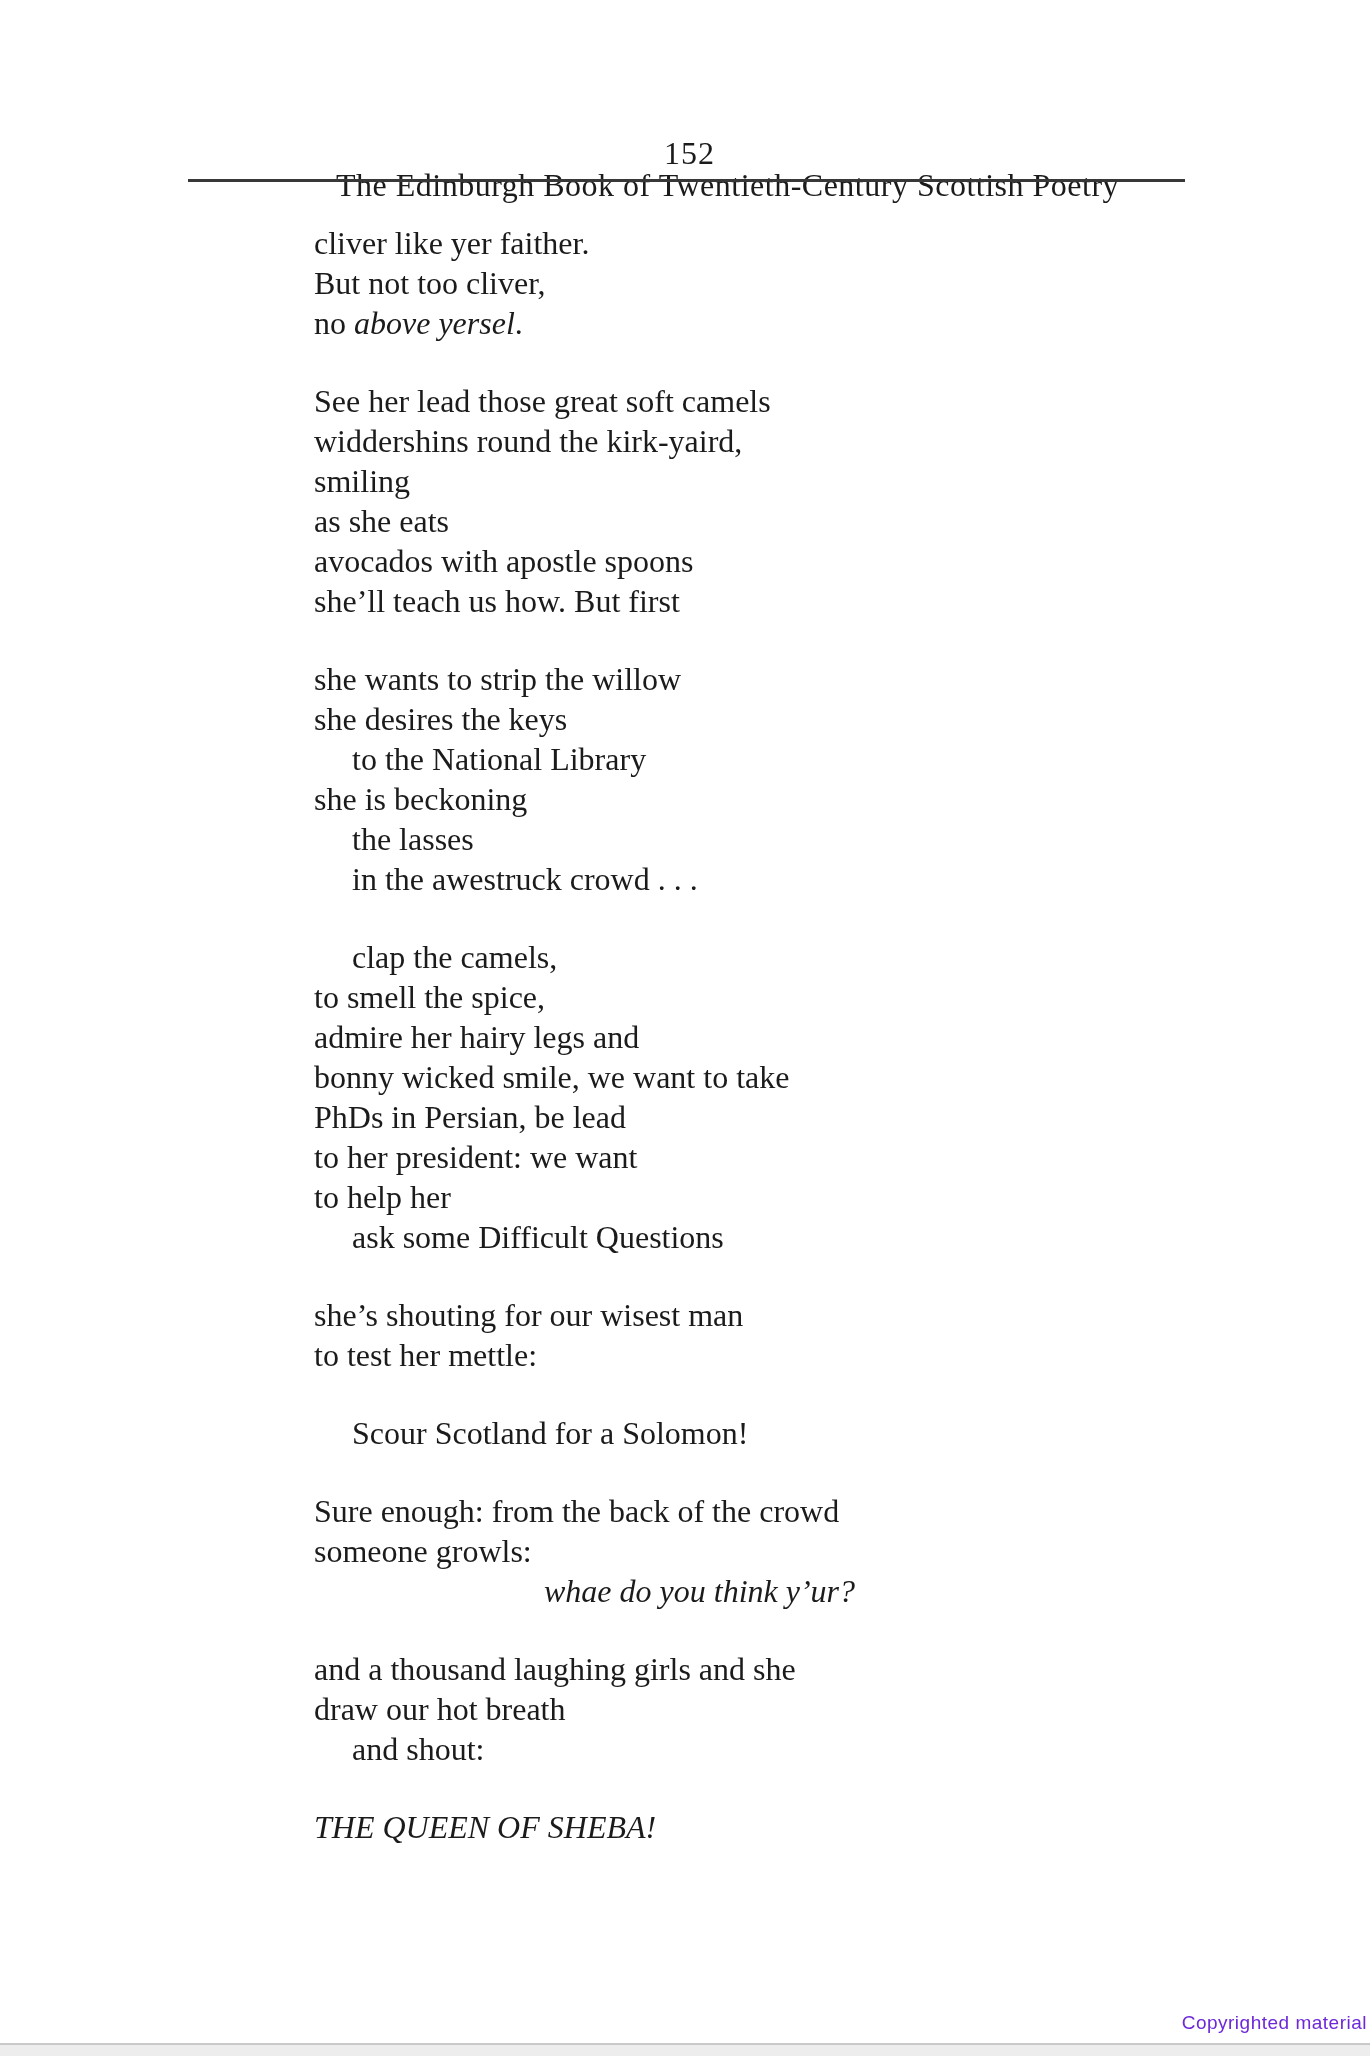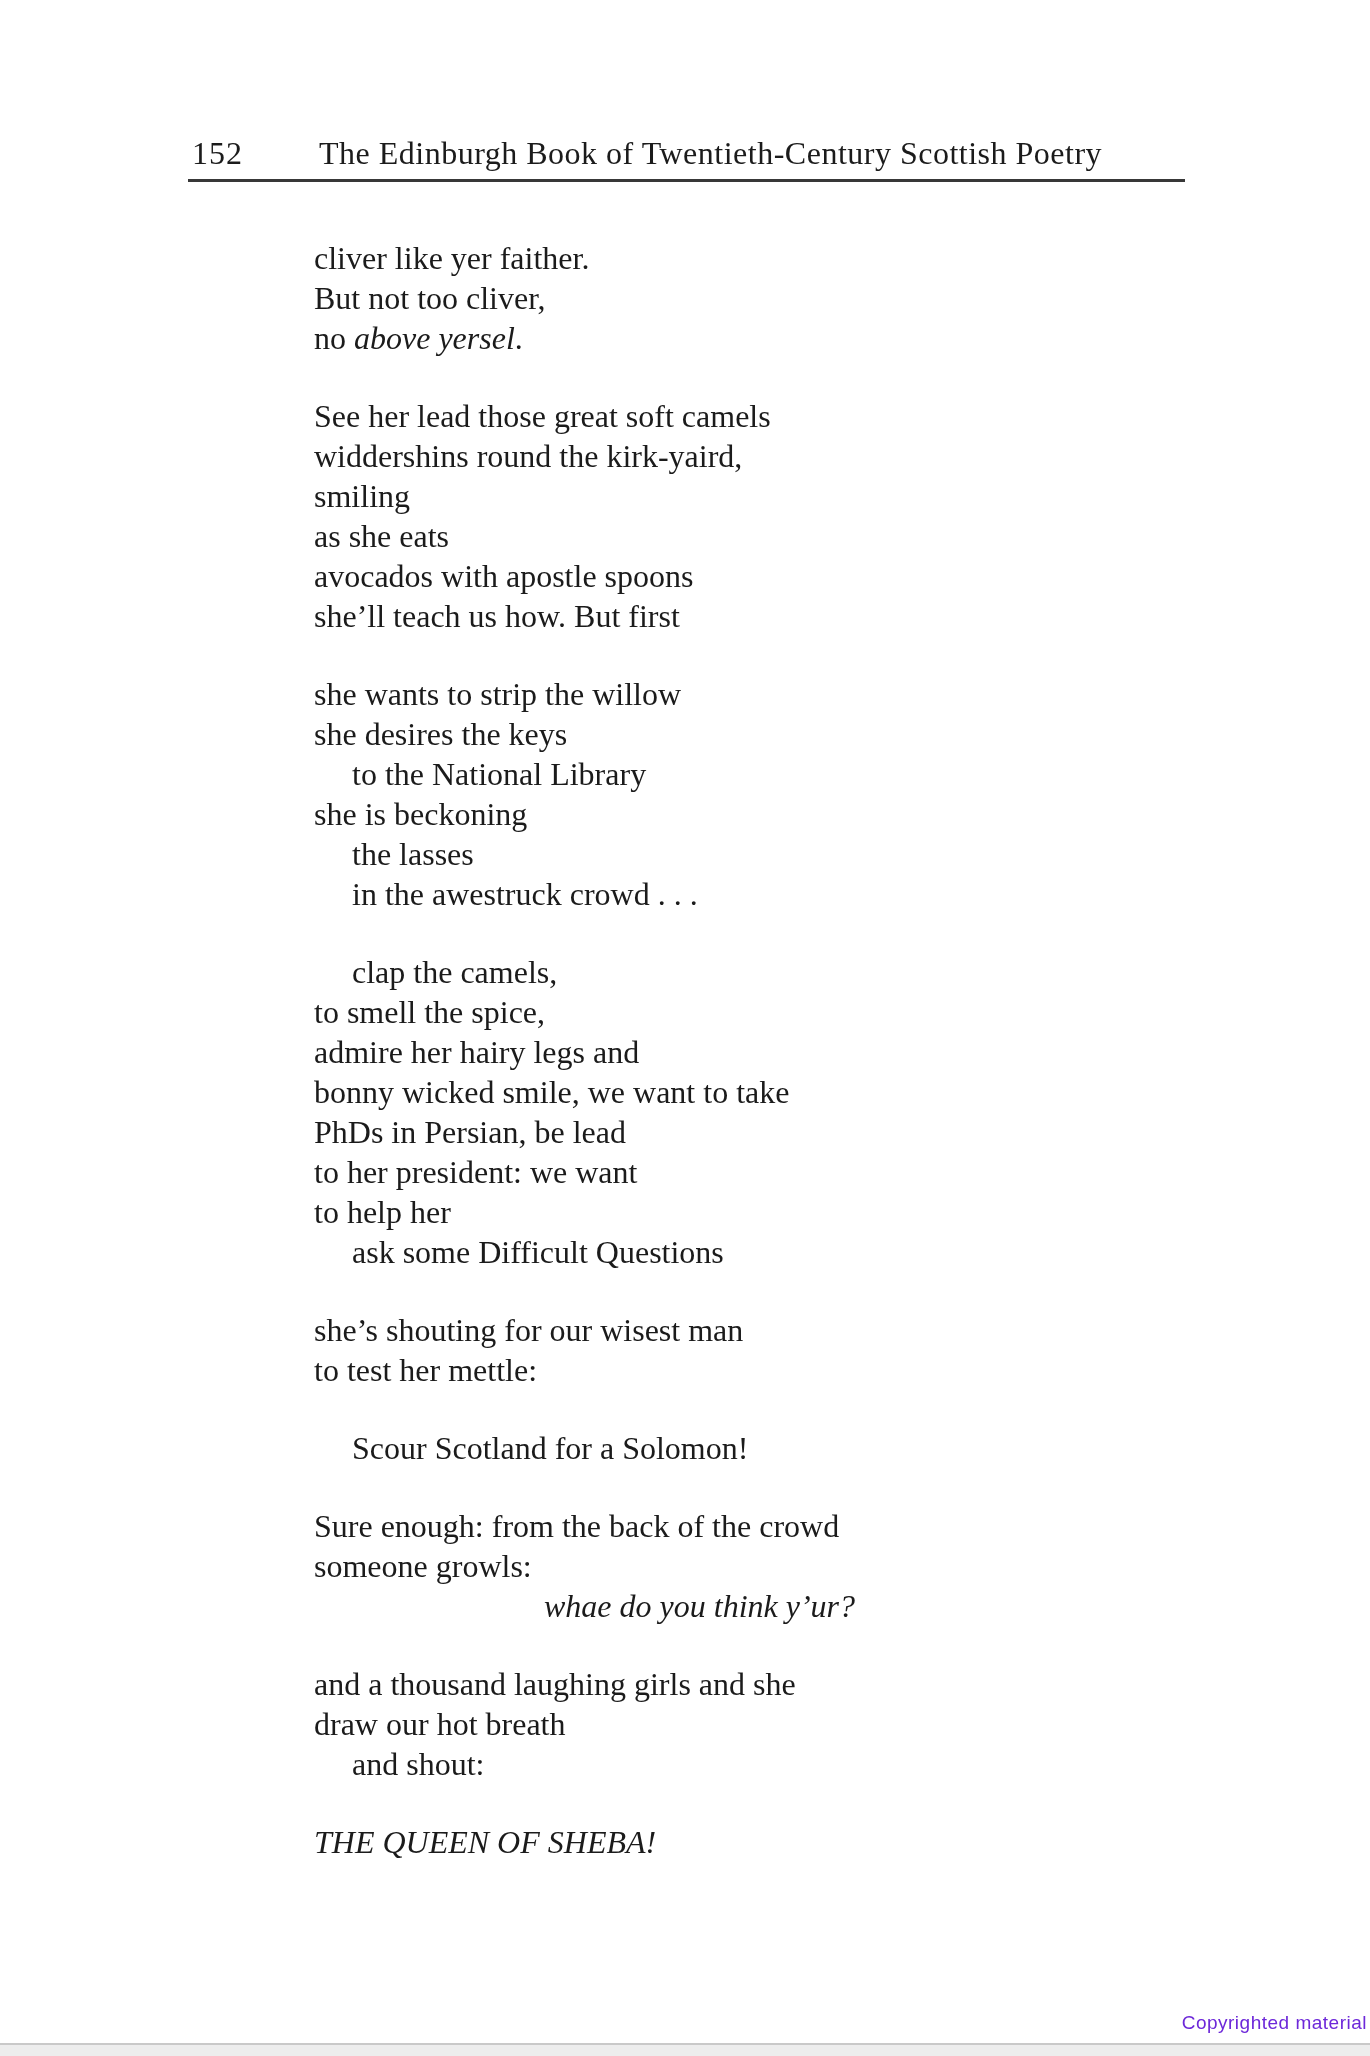--- a/index.html
+++ b/index.html
@@ -15,24 +15,25 @@
     overflow: hidden;
     font-family: "Liberation Serif", serif;
     color: #1b1b1b;
   }
   .header-row {
     position: absolute;
     left: 192px;
     top: 137px;
     width: 995px;
     display: flex;
-    align-items: flex-start;
+    align-items: center;
     font-size: 32px;
     line-height: 32px;
     white-space: nowrap;
+    flex-direction: column;
   }
   .page-number {
     font-style: normal;
     letter-spacing: 1px;
   }
   .running-title {
     margin-left: 76px;
     letter-spacing: 0.5px;
   }
   .header-rule {
@@ -44,21 +45,21 @@
     background: #383838;
   }
   .poem {
     position: absolute;
     left: 314px;
     top: 222px;
     font-size: 32px;
     line-height: 40px;
   }
   .stanza {
-    margin: 16px 0 38px 0;
+    margin: 1px 0 38px 0;
   }
   .line {
     white-space: pre;
   }
   .ind0 { padding-left: 0; }
   .ind1 { padding-left: 38px; }
   .ind2 { padding-left: 230px; }
   .it { font-style: italic; }
   .copyright-note {
     position: absolute;

